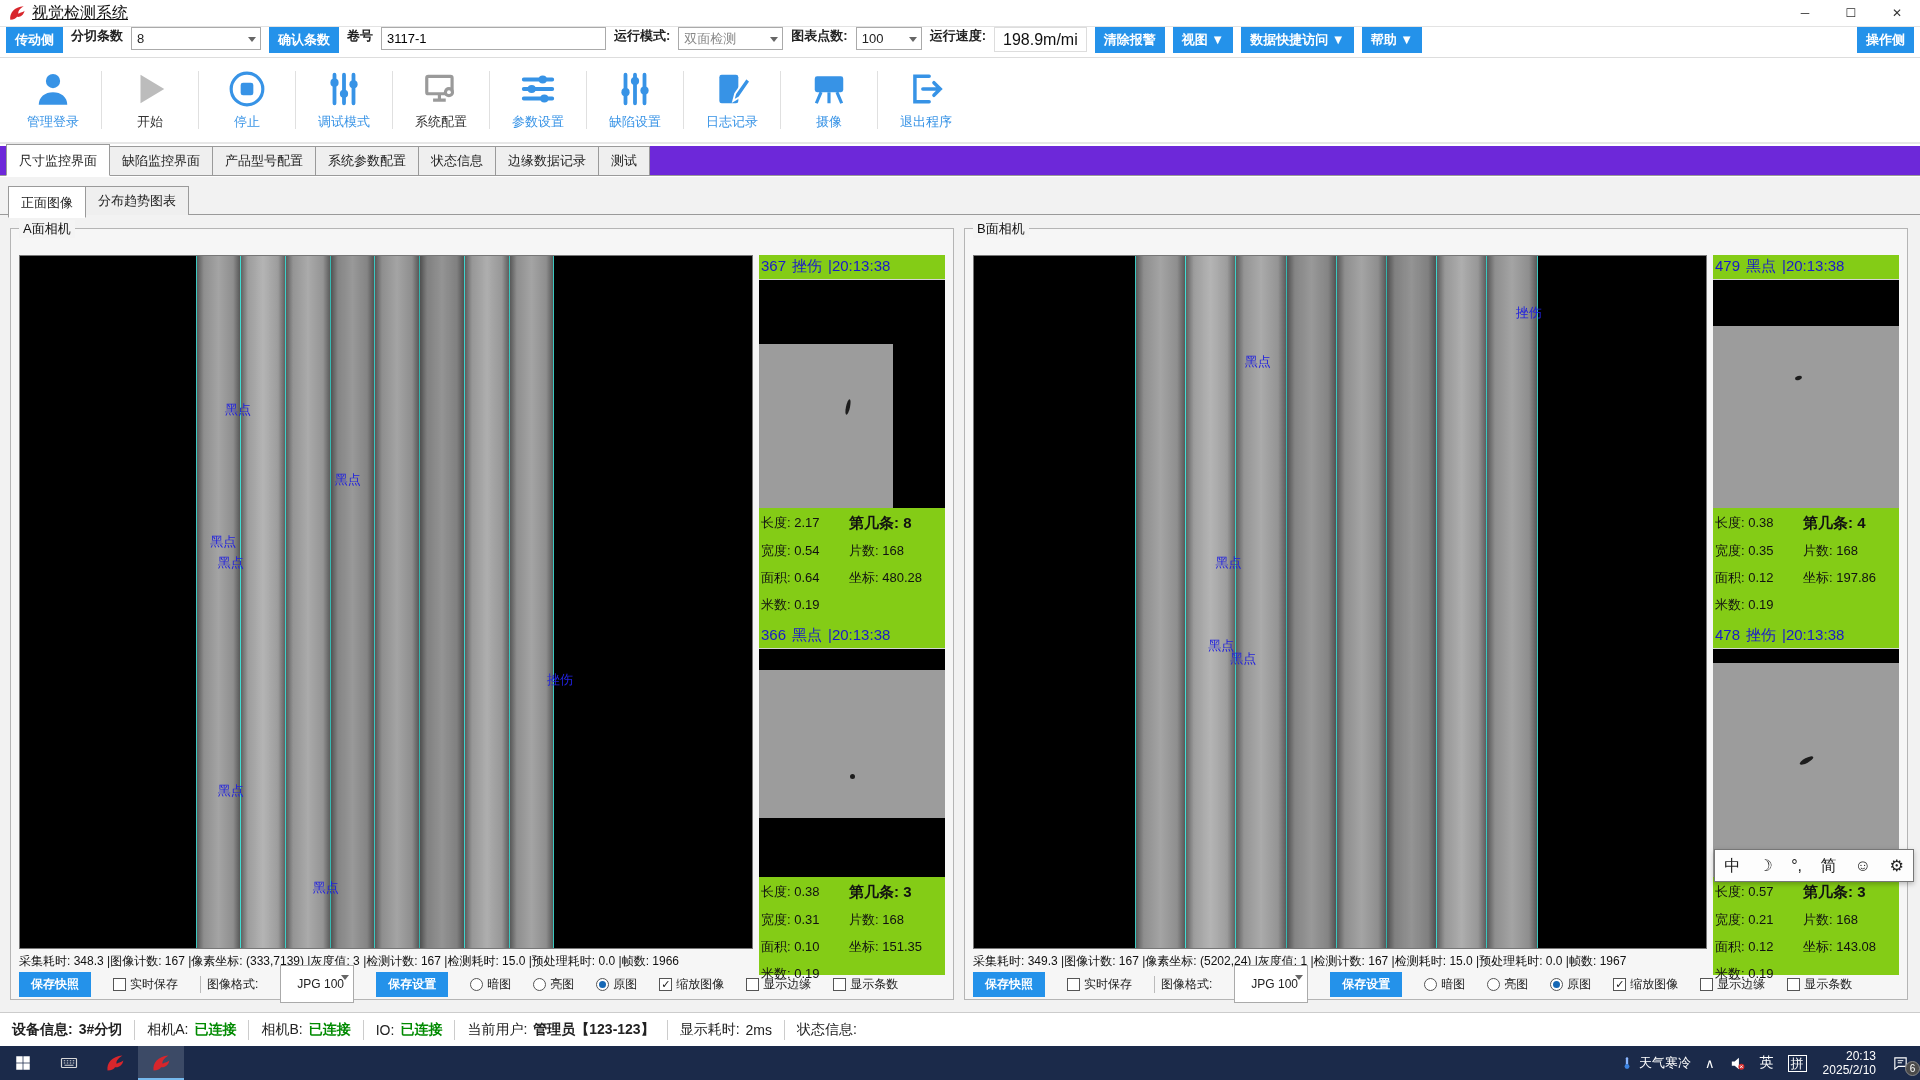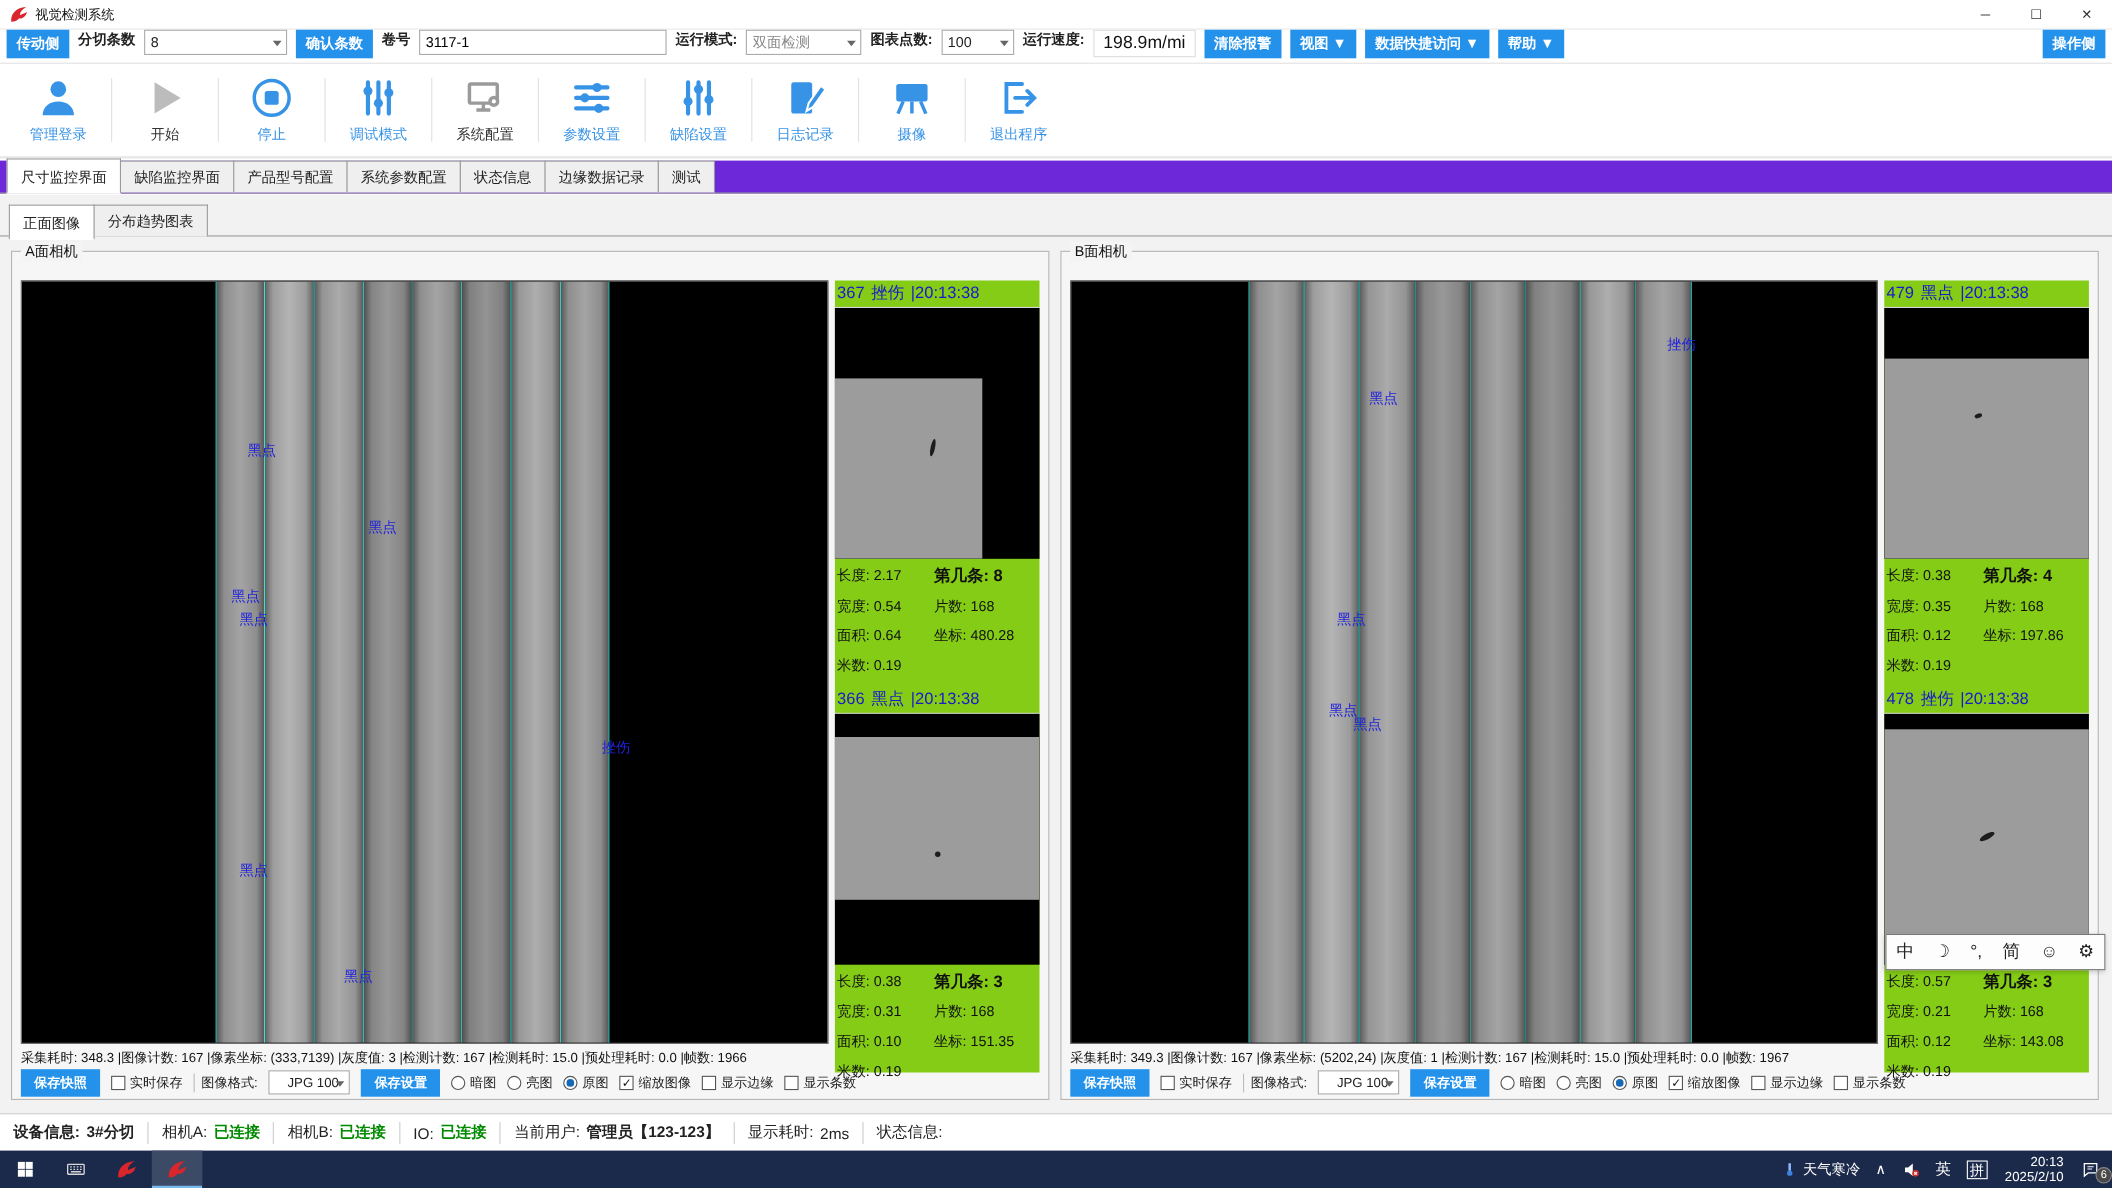--- a/index.html
+++ b/index.html
@@ -6,21 +6,21 @@
     --accent:#2492ea; --icon-blue:#3793e6; --teal:#3bc8c0; --defect-blue:#2222dd;
     --green:#008a00; --taskbar:#1b2a4a; --red:#d8262c; --border:#b5b5b5;
   }
   *{box-sizing:border-box;margin:0;padding:0;font-family:"Liberation Sans","DejaVu Sans",sans-serif;}
   html,body{width:1920px;height:1080px;overflow:hidden;background:#fff;}
   body{position:relative;font-size:13px;color:#222;}
 
   
   .titlebar{position:absolute;top:0;left:0;right:0;height:27px;background:#fff;border-bottom:1px solid #e3e3e3;display:flex;align-items:center;}
   .titlebar .logo{width:18px;height:18px;margin:0 6px 0 8px;}
-  .titlebar .title{font-size:12px;color:#111;}
+  .titlebar .title{font-size:16px;color:#111;text-decoration:underline;}
   .win-btns{margin-left:auto;display:flex;height:100%;}
   .win-btn{width:46px;height:100%;display:flex;align-items:center;justify-content:center;font-size:12px;color:#333;cursor:pointer;}
 
   
   .toolbar{position:absolute;top:27px;left:0;right:0;height:31px;background:#fff;border-bottom:1px solid #ddd;display:flex;align-items:flex-start;gap:8px;padding:0 6px;}
   .btn-blue{background:var(--accent);color:#fff;border:none;font-size:13px;font-weight:bold;padding:4px 9px;cursor:pointer;white-space:nowrap;}
   .tb-label{font-weight:bold;font-size:13px;white-space:nowrap;}
   .combo{position:relative;display:flex;align-items:center;border:1px solid #aaa;background:#fff;height:23px;padding:0 18px 0 5px;font-size:13px;white-space:nowrap;}
   .combo .arrow{position:absolute;right:4px;top:9px;width:0;height:0;border-left:4px solid transparent;border-right:4px solid transparent;border-top:5px solid #666;}
   .combo.gray{color:#888;}
@@ -65,29 +65,29 @@
   .defect-card{display:flex;flex-direction:column;}
   .defect-card + .defect-card{margin-top:10px;}
   .dc-header{color:#1a1acc;font-size:15px;padding:2px 2px 3px;display:flex;gap:6px;align-items:baseline;border-bottom:1px solid #d5d5d5;}
   .dc-img{position:relative;height:228px;background:#000;overflow:hidden;}
   .dc-img .gray{position:absolute;background:#9c9c9c;}
   .dc-img .mark{position:absolute;background:#1d1d1d;border-radius:50%;}
   .dc-stats{display:grid;grid-template-columns:88px 1fr;padding:6px 2px 0;row-gap:9px;font-size:13px;color:#111;}
   .dc-stats .big{font-size:15px;font-weight:bold;}
 
   .cam-footer{position:absolute;left:8px;right:200px;bottom:28px;height:20px;font-size:12px;color:#111;white-space:nowrap;overflow:hidden;display:flex;align-items:center;}
-  .cam-controls{position:absolute;left:8px;right:200px;bottom:3px;height:24px;display:flex;align-items:center;gap:10px;font-size:12px;white-space:nowrap;}
+  .cam-controls{position:absolute;left:8px;right:200px;bottom:3px;height:24px;display:flex;align-items:center;gap:22px;font-size:12px;white-space:nowrap;}
   .btn-small{background:var(--accent);color:#fff;border:none;font-size:12px;font-weight:bold;padding:4px 12px;cursor:pointer;}
   .cb{width:13px;height:13px;border:1px solid #555;background:#fff;display:inline-flex;align-items:center;justify-content:center;font-size:11px;color:#111;}
   .cb.checked::after{content:"✓";font-weight:bold;}
   .radio{width:13px;height:13px;border:1px solid #555;border-radius:50%;background:#fff;display:inline-flex;align-items:center;justify-content:center;}
   .radio.sel::after{content:"";width:7px;height:7px;border-radius:50%;background:#1668b5;}
   .ctrl-item{display:flex;align-items:center;gap:4px;}
   .fmt-label{border-left:1px solid #bbb;padding-left:6px;}
-  .combo.small{height:22px;font-size:12px;padding-left:16px;}
+  .combo.small{height:38px;font-size:12px;padding-left:16px;}
 
   
   .statusbar{position:absolute;left:0;right:0;top:1012px;height:34px;background:#fff;border-top:1px solid #ccc;display:flex;align-items:center;font-size:14px;}
   .sb-item{display:flex;align-items:center;gap:6px;padding:0 12px;height:20px;border-right:1px solid #ccc;white-space:nowrap;}
   .sb-item:last-child{border-right:none;}
   .bold{font-weight:bold;}
   .green{color:var(--green);font-weight:bold;}
 
   
   .ime-bar{position:absolute;top:849px;left:1714px;width:200px;height:33px;background:#fdfdfd;border:1px solid #777;box-shadow:0 2px 5px rgba(0,0,0,.25);display:flex;align-items:center;justify-content:space-around;font-size:16px;color:#222;z-index:30;}

